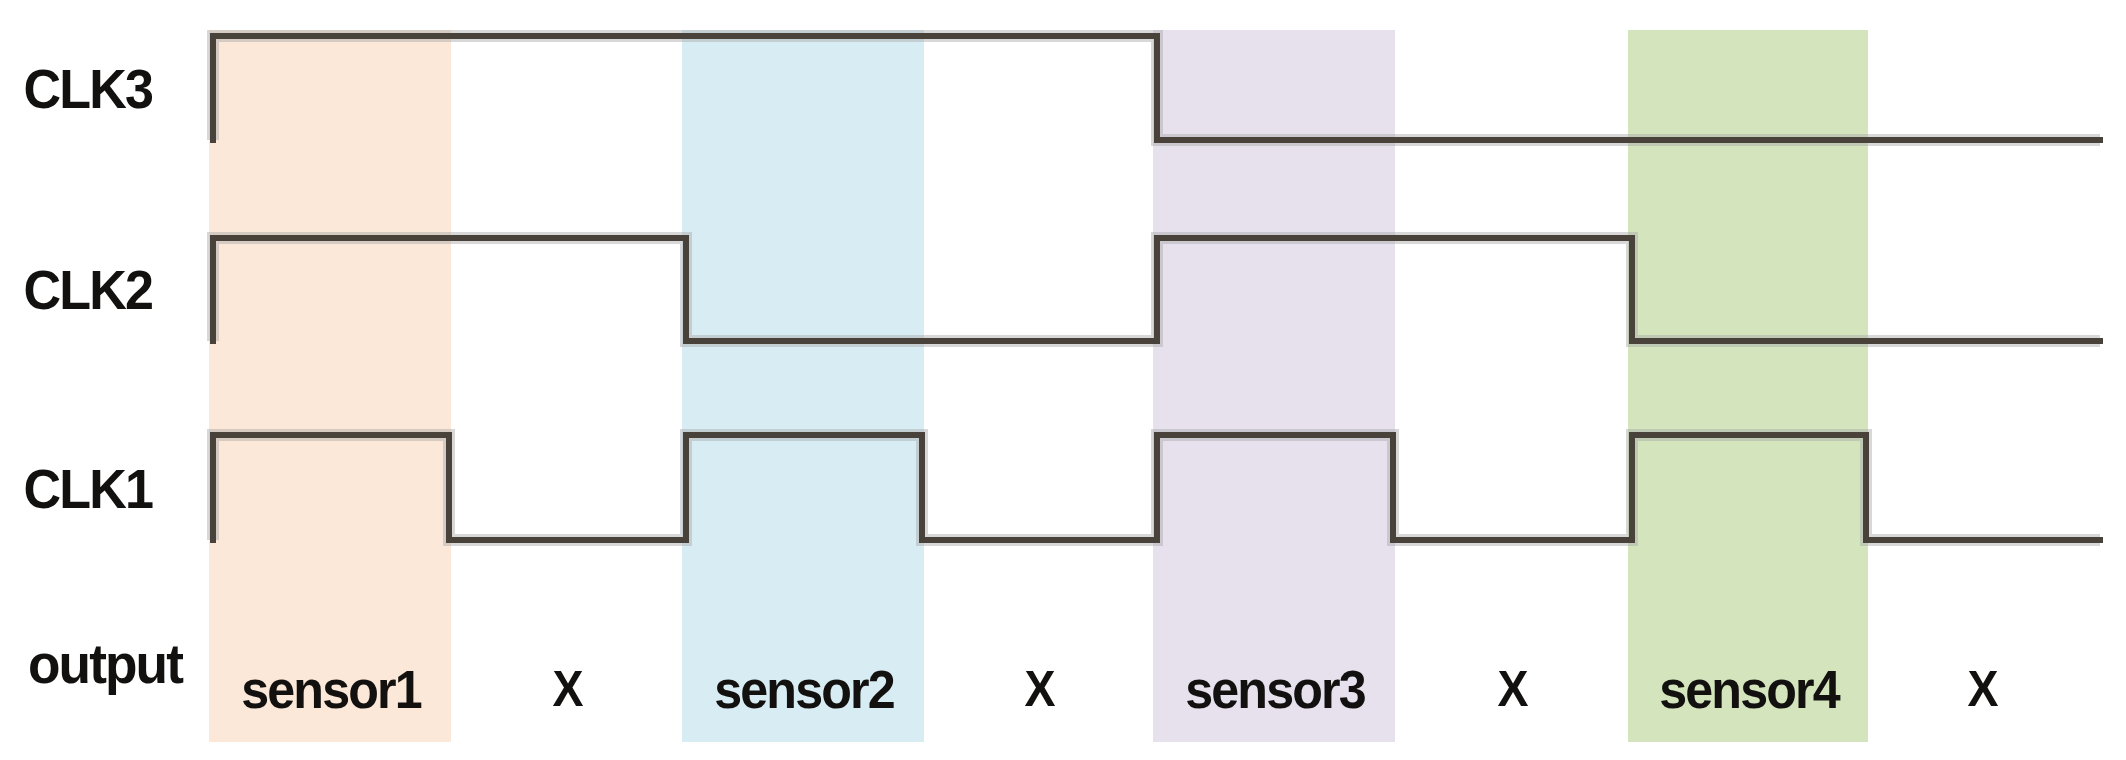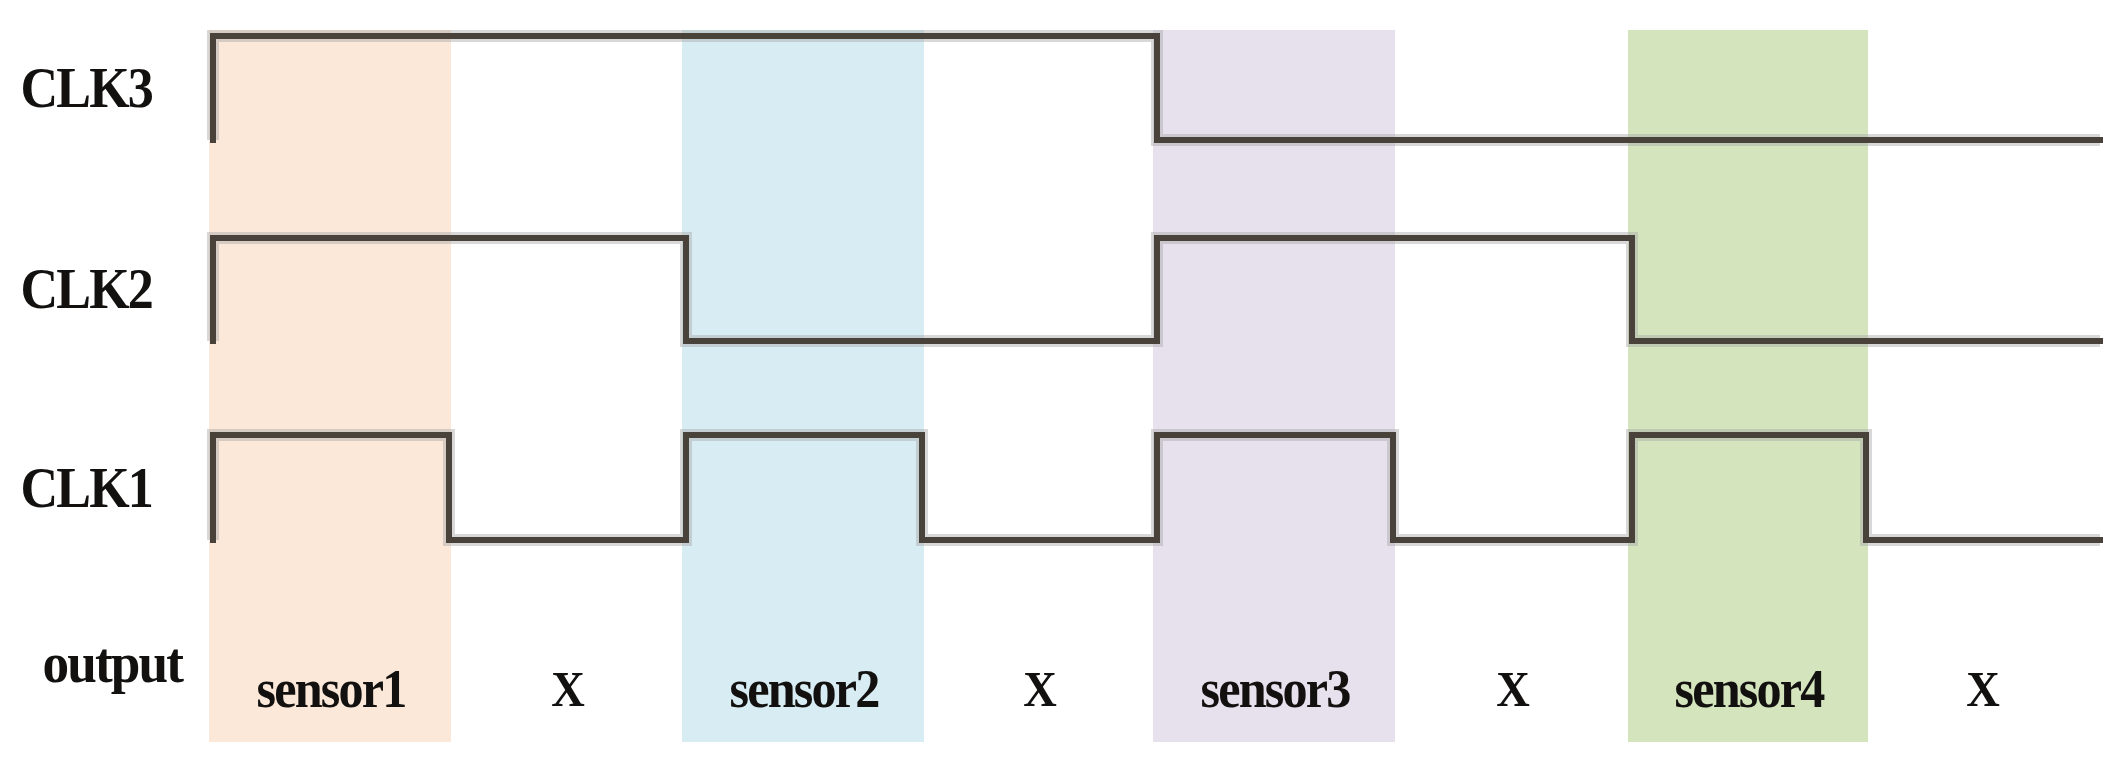--- a/index.html
+++ b/index.html
@@ -1,21 +1,21 @@
 <!DOCTYPE html>
 <html><head>
 <meta charset="utf-8">
 <style>
   html,body{margin:0;padding:0;background:#ffffff;}
   #stage{
     position:relative;
     width:2126px;height:760px;
     background:#ffffff;
     overflow:hidden;
-    font-family:Liberation Serif, serif;
+    font-family:Liberation Sans, sans-serif;
   }
   .band{
     position:absolute;
     top:30px;height:712px;
   }
   #wavesvg{position:absolute;left:0;top:0;width:2126px;height:760px;}
   .sig-label{
     position:absolute;left:0;width:152px;
     text-align:right;
     font-weight:bold;font-size:56px;letter-spacing:-2px;

